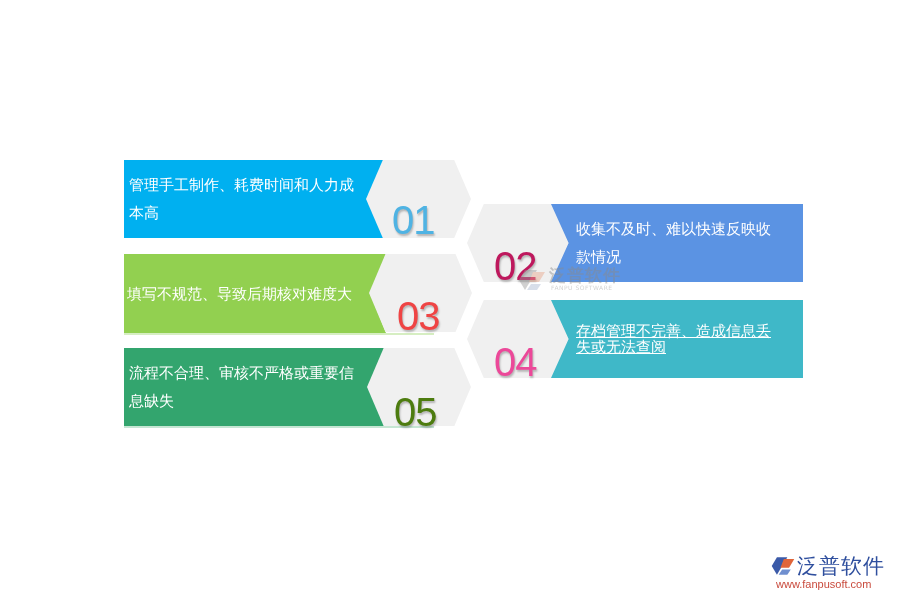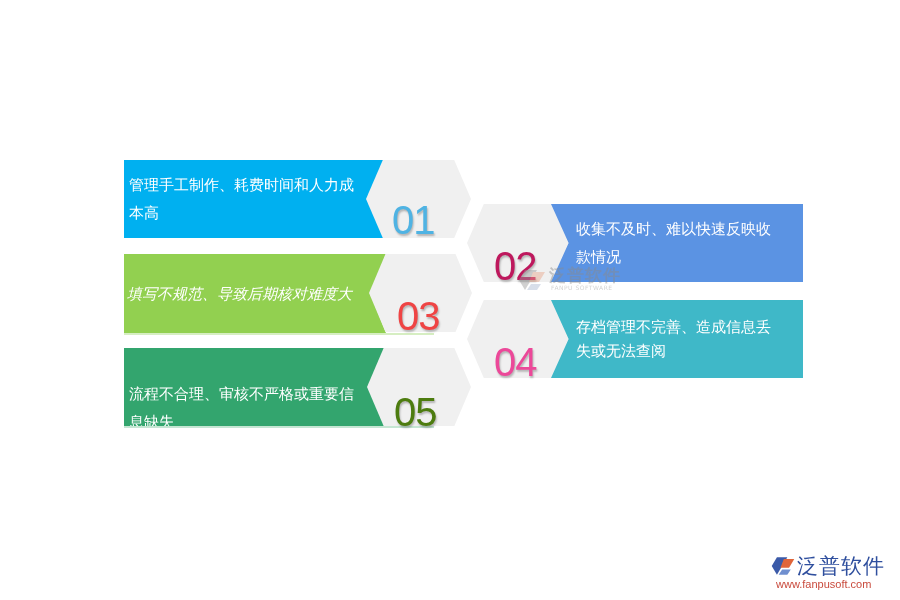--- a/index.html
+++ b/index.html
@@ -33,38 +33,38 @@
 <div class="item">
   <div class="hex" style="left:467px;top:204px;width:105px;height:78px;clip-path:polygon(16% 0,84% 0,100% 50%,84% 100%,16% 100%,0 50%);"></div>
   <div class="bar" style="left:551px;top:204px;width:252px;height:78px;background:#5b93e3;clip-path:polygon(0 0,100% 0,100% 100%,0 100%,7% 50%);">
     <div class="txt" style="left:25px;width:200px;line-height:28px;">收集不及时、难以快速反映收款情况</div>
   </div>
   <div class="num" style="left:494px;top:224px;color:#be185d;">02</div>
 </div>
 
 <div class="item">
   <div class="bar" style="left:124px;top:254px;width:262px;height:79px;background:#92d050;clip-path:polygon(0 0,100% 0,94% 50%,100% 100%,0 100%);">
-    <div class="txt" style="left:3px;width:250px;white-space:nowrap;font-style:italic;">填写不规范、导致后期核对难度大</div>
+    <div class="txt" style="left:3px;width:250px;white-space:nowrap;">填写不规范、导致后期核对难度大</div>
   </div>
   <div class="under" style="left:124px;top:333px;width:310px;background:#d6eec2;"></div>
   <div class="hex" style="left:369px;top:254px;width:103px;height:78px;clip-path:polygon(16% 0,84% 0,100% 50%,84% 100%,16% 100%,0 50%);"></div>
   <div class="num" style="left:397px;top:274px;color:#ef4444;">03</div>
 </div>
 
 <div class="item">
   <div class="hex" style="left:467px;top:300px;width:105px;height:78px;clip-path:polygon(16% 0,84% 0,100% 50%,84% 100%,16% 100%,0 50%);"></div>
   <div class="bar" style="left:551px;top:300px;width:252px;height:78px;background:#3fb8c8;clip-path:polygon(0 0,100% 0,100% 100%,0 100%,7% 50%);">
-    <div class="txt" style="left:25px;width:200px;line-height:24px;">存档管理不完善、造成信息丢失或无法查阅</div>
+    <div class="txt" style="left:25px;width:200px;line-height:16px;text-decoration:underline;">存档管理不完善、造成信息丢失或无法查阅</div>
   </div>
   <div class="num" style="left:494px;top:320px;color:#ec4899;">04</div>
 </div>
 
 <div class="item">
   <div class="bar" style="left:124px;top:348px;width:262px;height:78px;background:#33a56e;clip-path:polygon(0 0,100% 0,94% 50%,100% 100%,0 100%);">
-    <div class="txt" style="left:5px;width:232px;margin-top:21px;">流程不合理、审核不严格或重要信息缺失</div>
+    <div class="txt" style="left:5px;width:232px;">流程不合理、审核不严格或重要信息缺失</div>
   </div>
   <div class="under" style="left:124px;top:426px;width:310px;background:#c5e6d3;"></div>
   <div class="hex" style="left:367px;top:348px;width:104px;height:78px;clip-path:polygon(16% 0,84% 0,100% 50%,84% 100%,16% 100%,0 50%);"></div>
   <div class="num" style="left:394px;top:370px;color:#4d7c0f;">05</div>
 </div>
 
 <div class="wm">
   <svg width="30" height="24" viewBox="0 0 30 24" style="position:absolute;left:2px;top:0;">
     <polygon points="8,2 20,2 14,12 8,22 2,12" fill="#9a9a9a"></polygon>
     <polygon points="16,4 28,4 22,14 12,14" fill="#e8a58a"></polygon>

